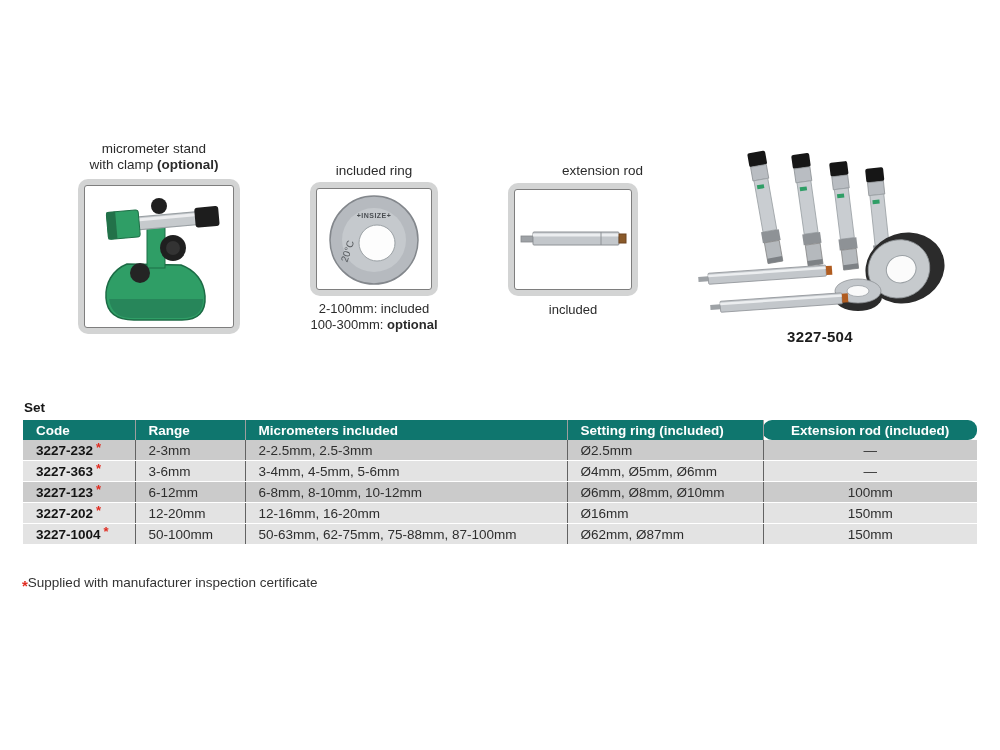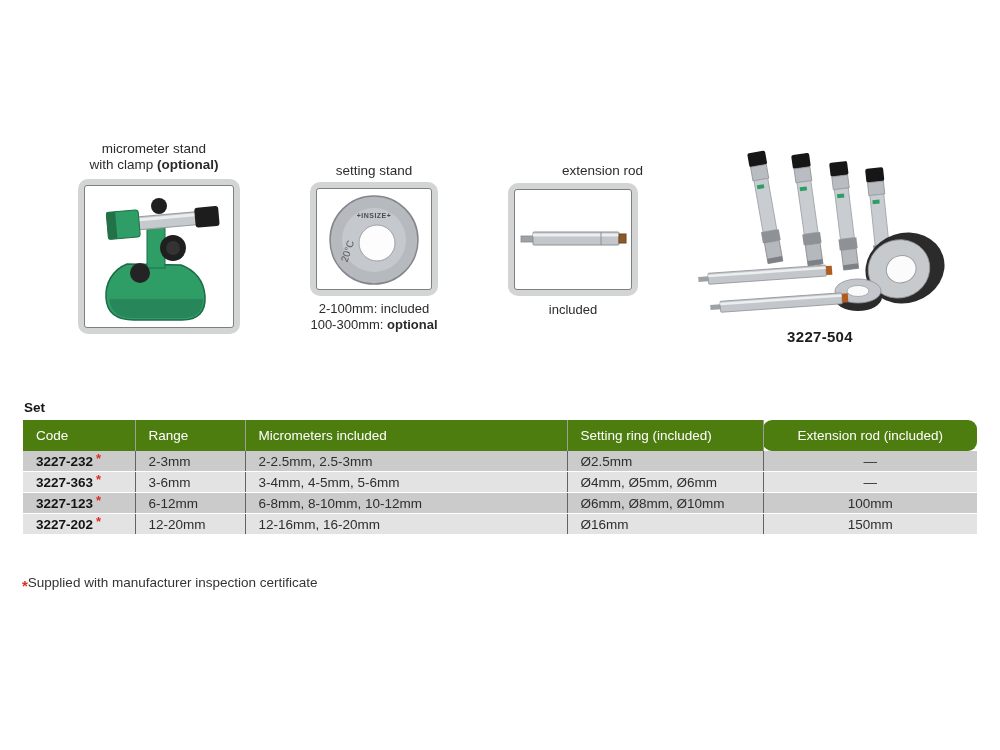--- a/index.html
+++ b/index.html
@@ -18,21 +18,21 @@
   .photo-inner svg{display:block;}
 
   .set-photo{position:absolute;left:690px;top:140px;width:300px;height:185px;}
   .set-label{position:absolute;left:740px;top:328px;width:160px;text-align:center;
              font-weight:bold;font-size:15px;color:#1c1c1c;letter-spacing:.3px;}
 
   
   .set-heading{position:absolute;left:24px;top:400px;font-size:13.5px;font-weight:bold;color:#161616;}
   .table-wrap{position:absolute;left:23px;top:420px;width:954px;}
   table.spec{border-collapse:collapse;table-layout:fixed;width:954px;}
-  table.spec th{background:#4d7c0f;color:#ffffff;font-weight:normal;font-size:13.5px;height:31px;
+  table.spec th{background:#0f766e;color:#ffffff;font-weight:bold;font-size:13.5px;height:20px;
                 padding:0 0 0 13px;text-align:left;border-left:1px solid rgba(0,0,0,.38);white-space:nowrap;overflow:hidden;}
   table.spec th:first-child{border-left:none;}
   table.spec th.center{text-align:center;padding:0;border-radius:9px;}
   table.spec td{font-size:13.5px;height:20px;padding:0 0 0 13px;color:#2e2e2e;border-left:1px solid #636363;
                 border-bottom:1px solid #ffffff;white-space:nowrap;overflow:hidden;}
   table.spec td:first-child{border-left:none;}
   table.spec tr.odd td{background:#cbcbcb;}
   table.spec tr.even td{background:#e3e3e3;}
   table.spec td.col-ext{text-align:center;padding:0;}
   .code-text{font-weight:bold;color:#141414;}
@@ -69,21 +69,21 @@
           <rect x="52" y="30.5" width="64" height="3" fill="#ecedef"></rect>
           <rect x="110" y="25" width="24" height="20" rx="3" fill="#1d1d1d"></rect>
           <rect x="22" y="22" width="32" height="27" rx="3" fill="#2f9e66" stroke="#1d6f46"></rect>
           <rect x="22" y="22" width="9" height="27" fill="#227149"></rect>
         </g>
       </svg>
     </div>
   </div>
 
   <div class="fig-caption" style="left:304px;top:163px;width:140px;">
-    <span>setting stand</span>
+    <span>included ring</span>
   </div>
   <div class="photo-frame" style="left:310px;top:182px;width:128px;height:114px;">
     <div class="photo-inner">
       <svg width="114" height="100" viewBox="0 0 114 100">
         <circle cx="57" cy="51" r="44" fill="#b6babf" stroke="#83878c" stroke-width="1.5"></circle>
         <circle cx="57" cy="51" r="32" fill="#c5c9cd"></circle>
         <circle cx="60" cy="54" r="18" fill="#fdfdfd" stroke="#9aa0a4"></circle>
         <text x="57" y="29" font-size="7" font-weight="bold" fill="#4a4e52" text-anchor="middle" letter-spacing="0.5">+INSIZE+</text>
         <text x="30" y="66" font-size="10" fill="#55595d" text-anchor="middle" transform="rotate(-72 30 62)">20°C</text>
       </svg>
@@ -224,20 +224,27 @@
             <td>Ø6mm, Ø8mm, Ø10mm</td>
             <td class="col-ext">100mm</td>
           </tr>
           <tr class="even">
             <td><span class="code-text">3227-202</span><span class="star">*</span></td>
             <td>12-20mm</td>
             <td>12-16mm, 16-20mm</td>
             <td>Ø16mm</td>
             <td class="col-ext">150mm</td>
           </tr>
+          <tr class="even">
+            <td><span class="code-text">3227-1004</span><span class="star">*</span></td>
+            <td>50-100mm</td>
+            <td>50-63mm, 62-75mm, 75-88mm, 87-100mm</td>
+            <td>Ø62mm, Ø87mm</td>
+            <td class="col-ext">150mm</td>
+          </tr>
         </tbody>
     </table>
   </div>
 
   <div class="footnote">
     <span class="fstar">*</span><span>Supplied with manufacturer inspection certificate</span>
   </div>
 
 </div>
 

